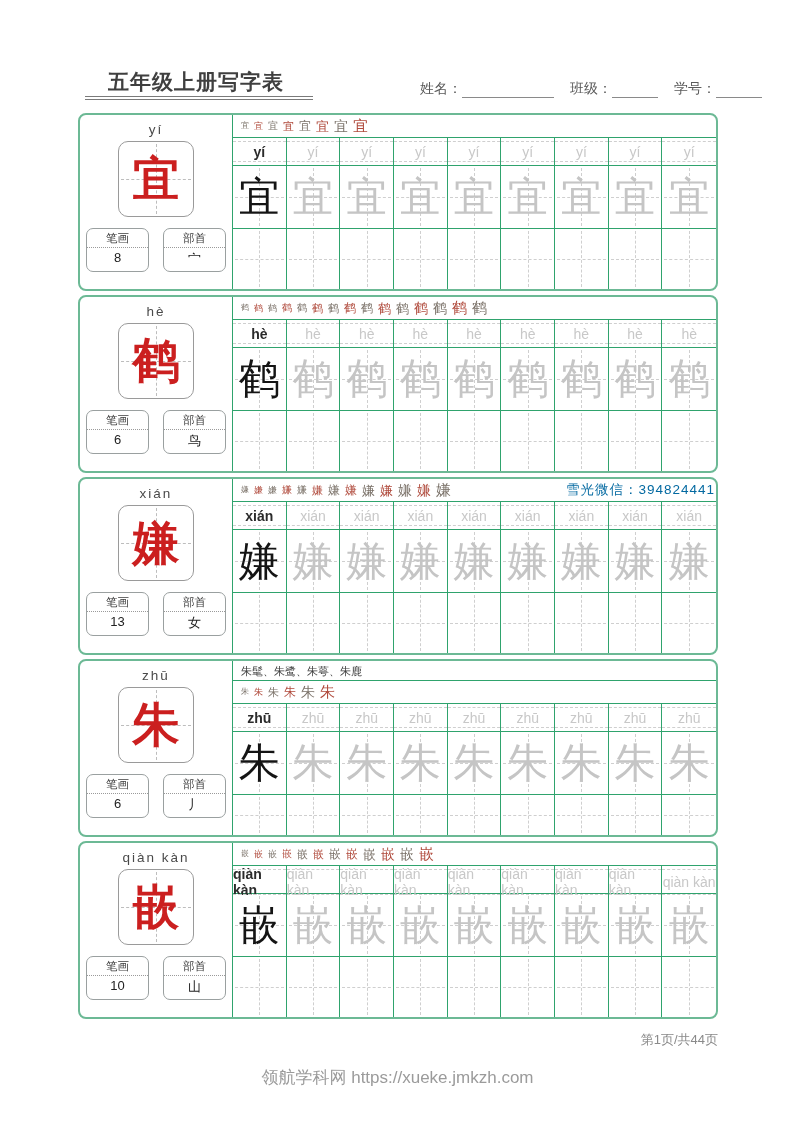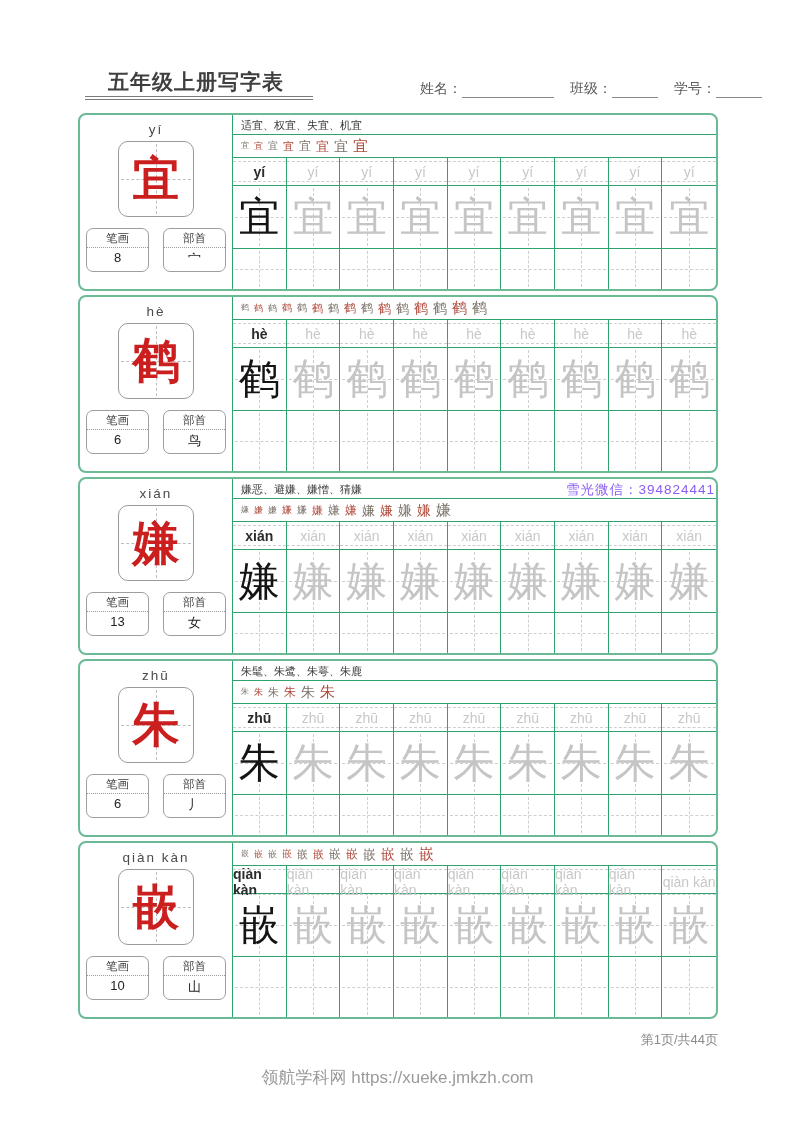--- a/index.html
+++ b/index.html
@@ -59,21 +59,21 @@
             align-items:center; justify-content:center;
             font-family:"DejaVu Serif", serif; font-size:41px; color:#c5c5c5; }
   .c-cell.first { color:#141414; }
   .e-row { flex:1; display:grid; grid-template-columns:repeat(9,1fr); }
   .e-cell { position:relative; border-right:1px solid #2fa36d; }
   .cross-v { position:absolute; left:50%; top:2px; bottom:2px; border-left:1px dashed #cfcfcf; }
   .cross-h { position:absolute; top:50%; left:2px; right:2px; border-top:1px dashed #cfcfcf; }
   .p-cell:last-child, .c-cell:last-child, .e-cell:last-child { border-right:none; }
 
   
-  .watermark { position:absolute; left:566px; top:481px; font-size:13.5px; color:#8b5cf6;
+  .watermark { position:absolute; left:566px; top:481px; font-size:13.5px; color:#0369a1;
                letter-spacing:1px; z-index:5; }
   .page-ind  { position:absolute; right:77px; top:1031px; font-size:13px; color:#8a8a8a; }
   .site-line { position:absolute; left:0; right:0; top:1066px; text-align:center;
                font-size:17px; color:#9b9b9b; }
 </style>
 </head>
 <body>
 
 <div class="hdr-title">五年级上册写字表</div>
 <div class="hdr-rule"></div>
@@ -106,21 +106,20 @@
           <div class="info-label">笔画</div>
           <div class="info-value">8</div>
         </div>
         <div class="info-box">
           <div class="info-label">部首</div>
           <div class="info-value">宀</div>
         </div>
       </div>
     </div>
     <div class="right">
-      <div class="words-row">适宜、权宜、失宜、机宜</div>
       <div class="stroke-row">
           <span style="font-size: 8px; color: rgb(122, 113, 104);">宜</span>
           <span style="font-size: 9px; color: rgb(176, 74, 60);">宜</span>
           <span style="font-size: 10px; color: rgb(122, 113, 104);">宜</span>
           <span style="font-size: 11px; color: rgb(176, 74, 60);">宜</span>
           <span style="font-size: 12px; color: rgb(122, 113, 104);">宜</span>
           <span style="font-size: 13px; color: rgb(176, 74, 60);">宜</span>
           <span style="font-size: 14px; color: rgb(122, 113, 104);">宜</span>
           <span style="font-size: 15px; color: rgb(176, 74, 60);">宜</span>
         </div>
@@ -370,21 +369,20 @@
           <div class="info-label">笔画</div>
           <div class="info-value">13</div>
         </div>
         <div class="info-box">
           <div class="info-label">部首</div>
           <div class="info-value">女</div>
         </div>
       </div>
     </div>
     <div class="right">
-      <div class="words-row">嫌恶、避嫌、嫌憎、猜嫌</div>
       <div class="stroke-row">
           <span style="font-size: 8px; color: rgb(122, 113, 104);">嫌</span>
           <span style="font-size: 9px; color: rgb(176, 74, 60);">嫌</span>
           <span style="font-size: 9px; color: rgb(122, 113, 104);">嫌</span>
           <span style="font-size: 10px; color: rgb(176, 74, 60);">嫌</span>
           <span style="font-size: 10px; color: rgb(122, 113, 104);">嫌</span>
           <span style="font-size: 11px; color: rgb(176, 74, 60);">嫌</span>
           <span style="font-size: 12px; color: rgb(122, 113, 104);">嫌</span>
           <span style="font-size: 12px; color: rgb(176, 74, 60);">嫌</span>
           <span style="font-size: 13px; color: rgb(122, 113, 104);">嫌</span>

